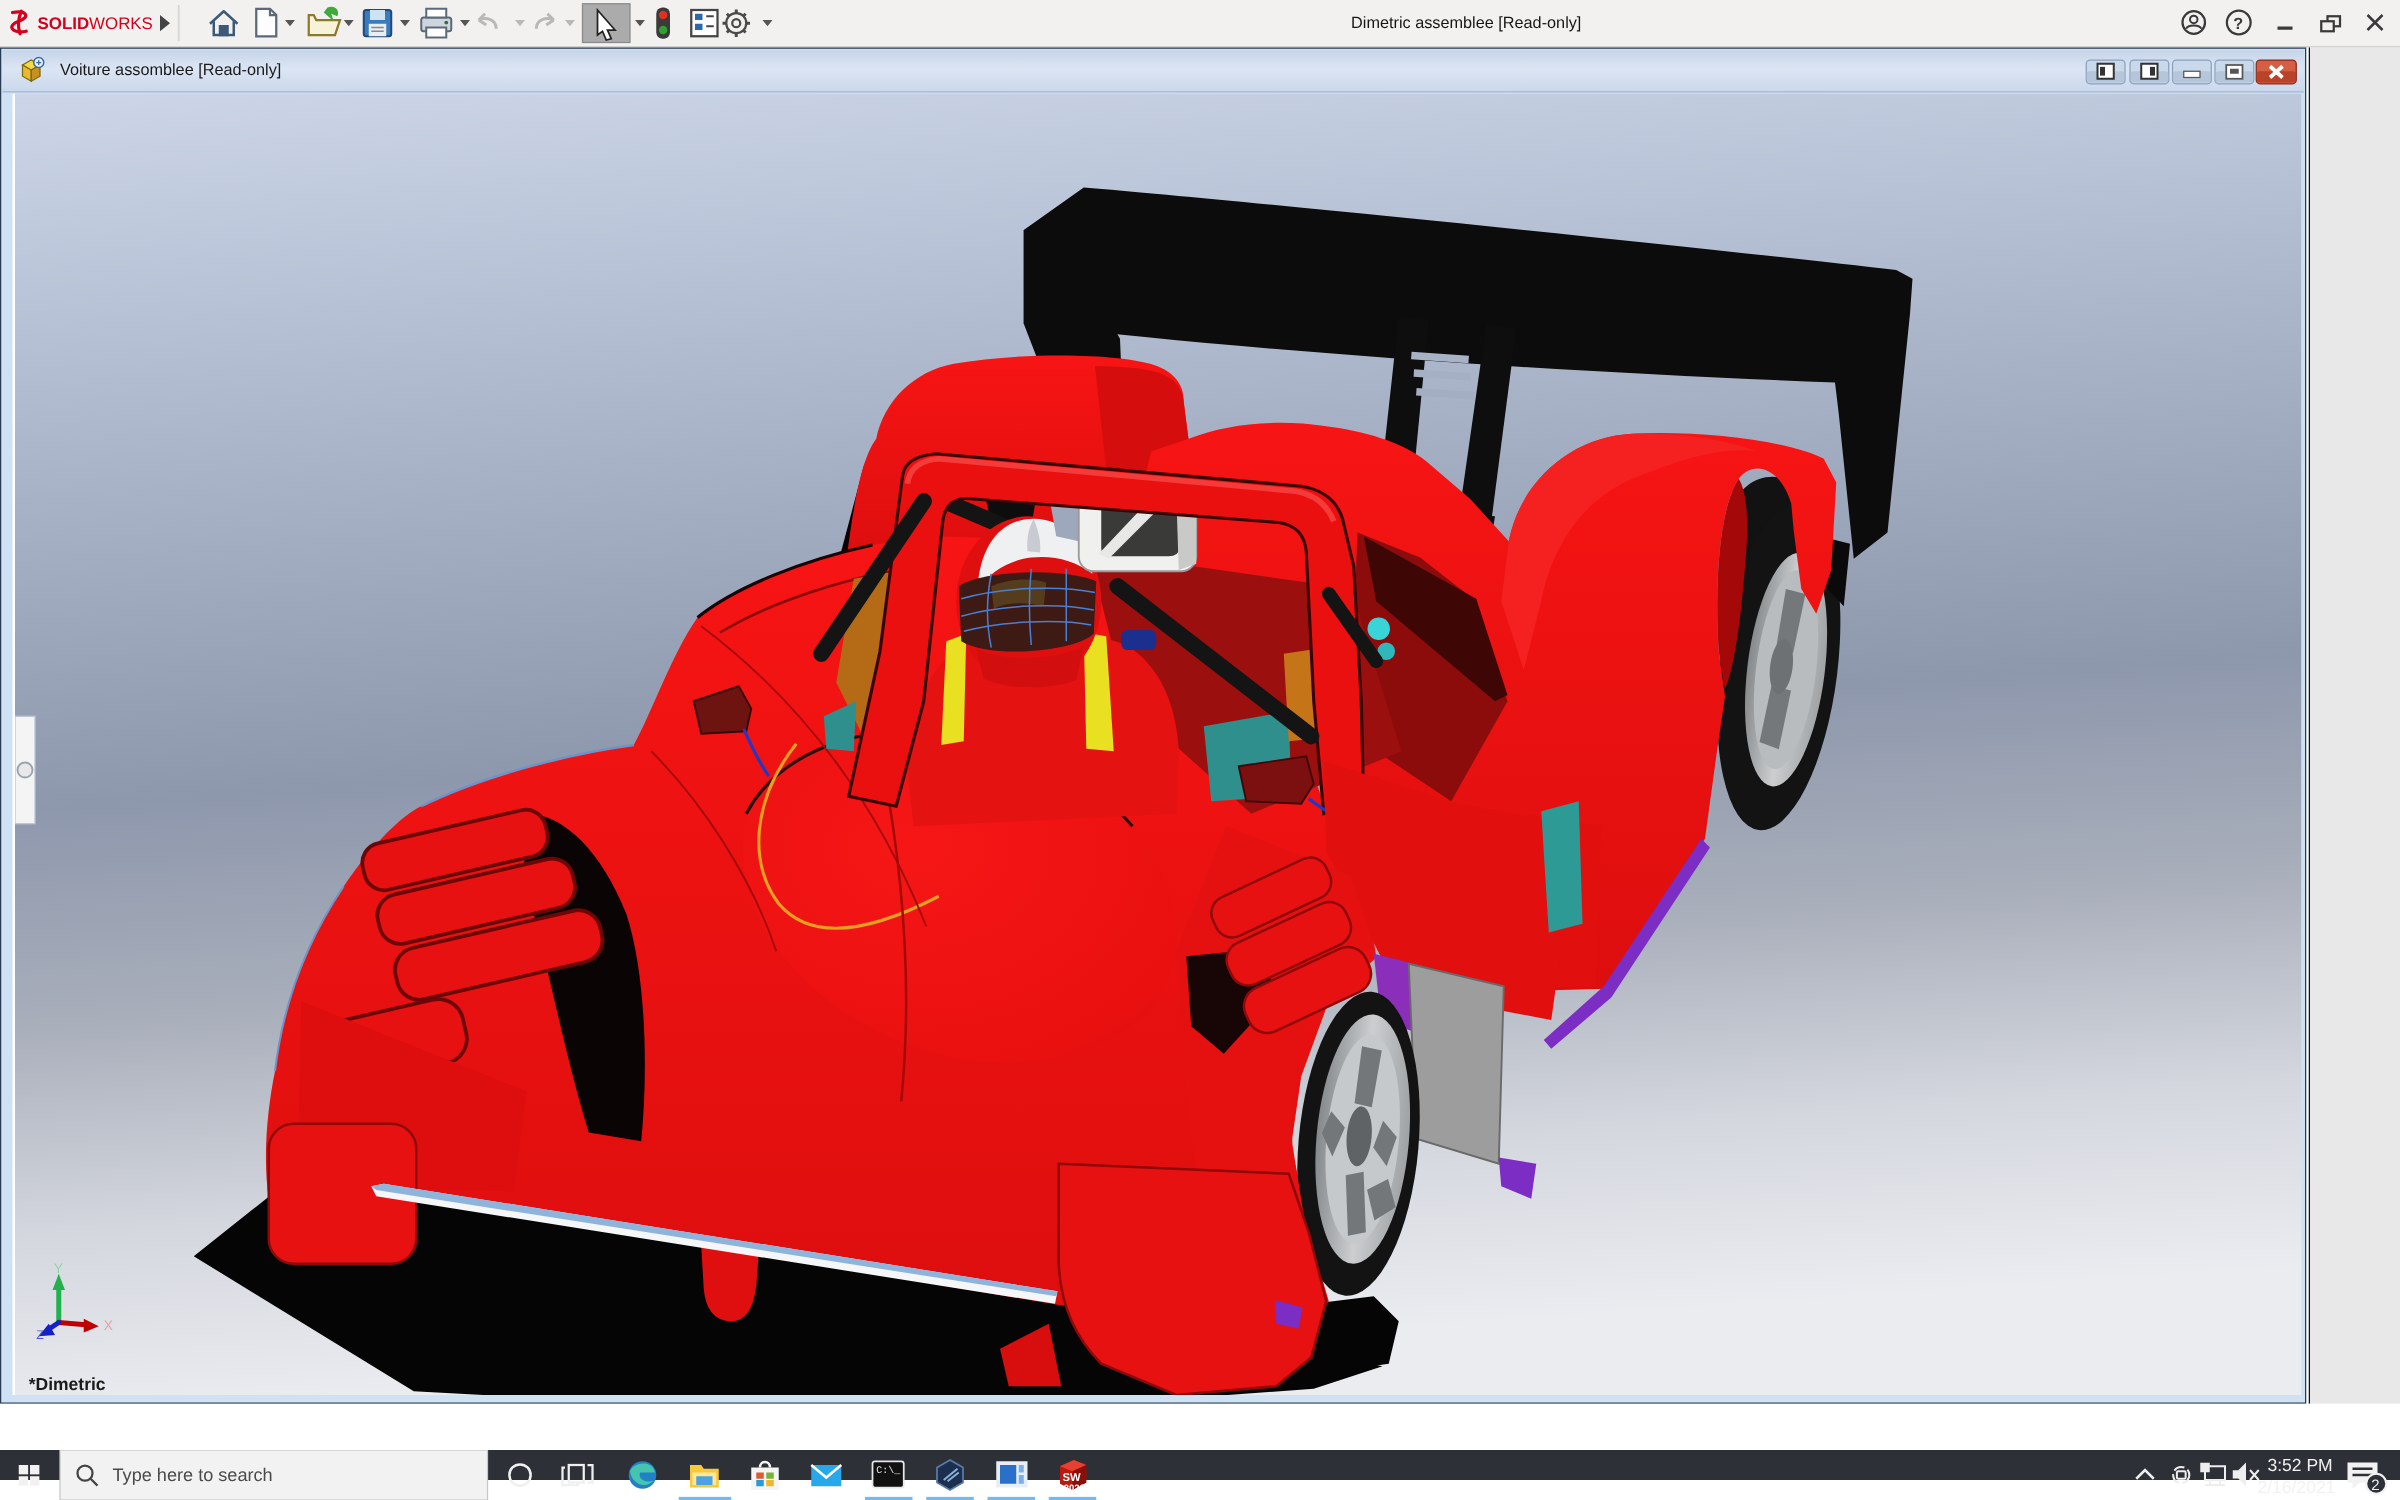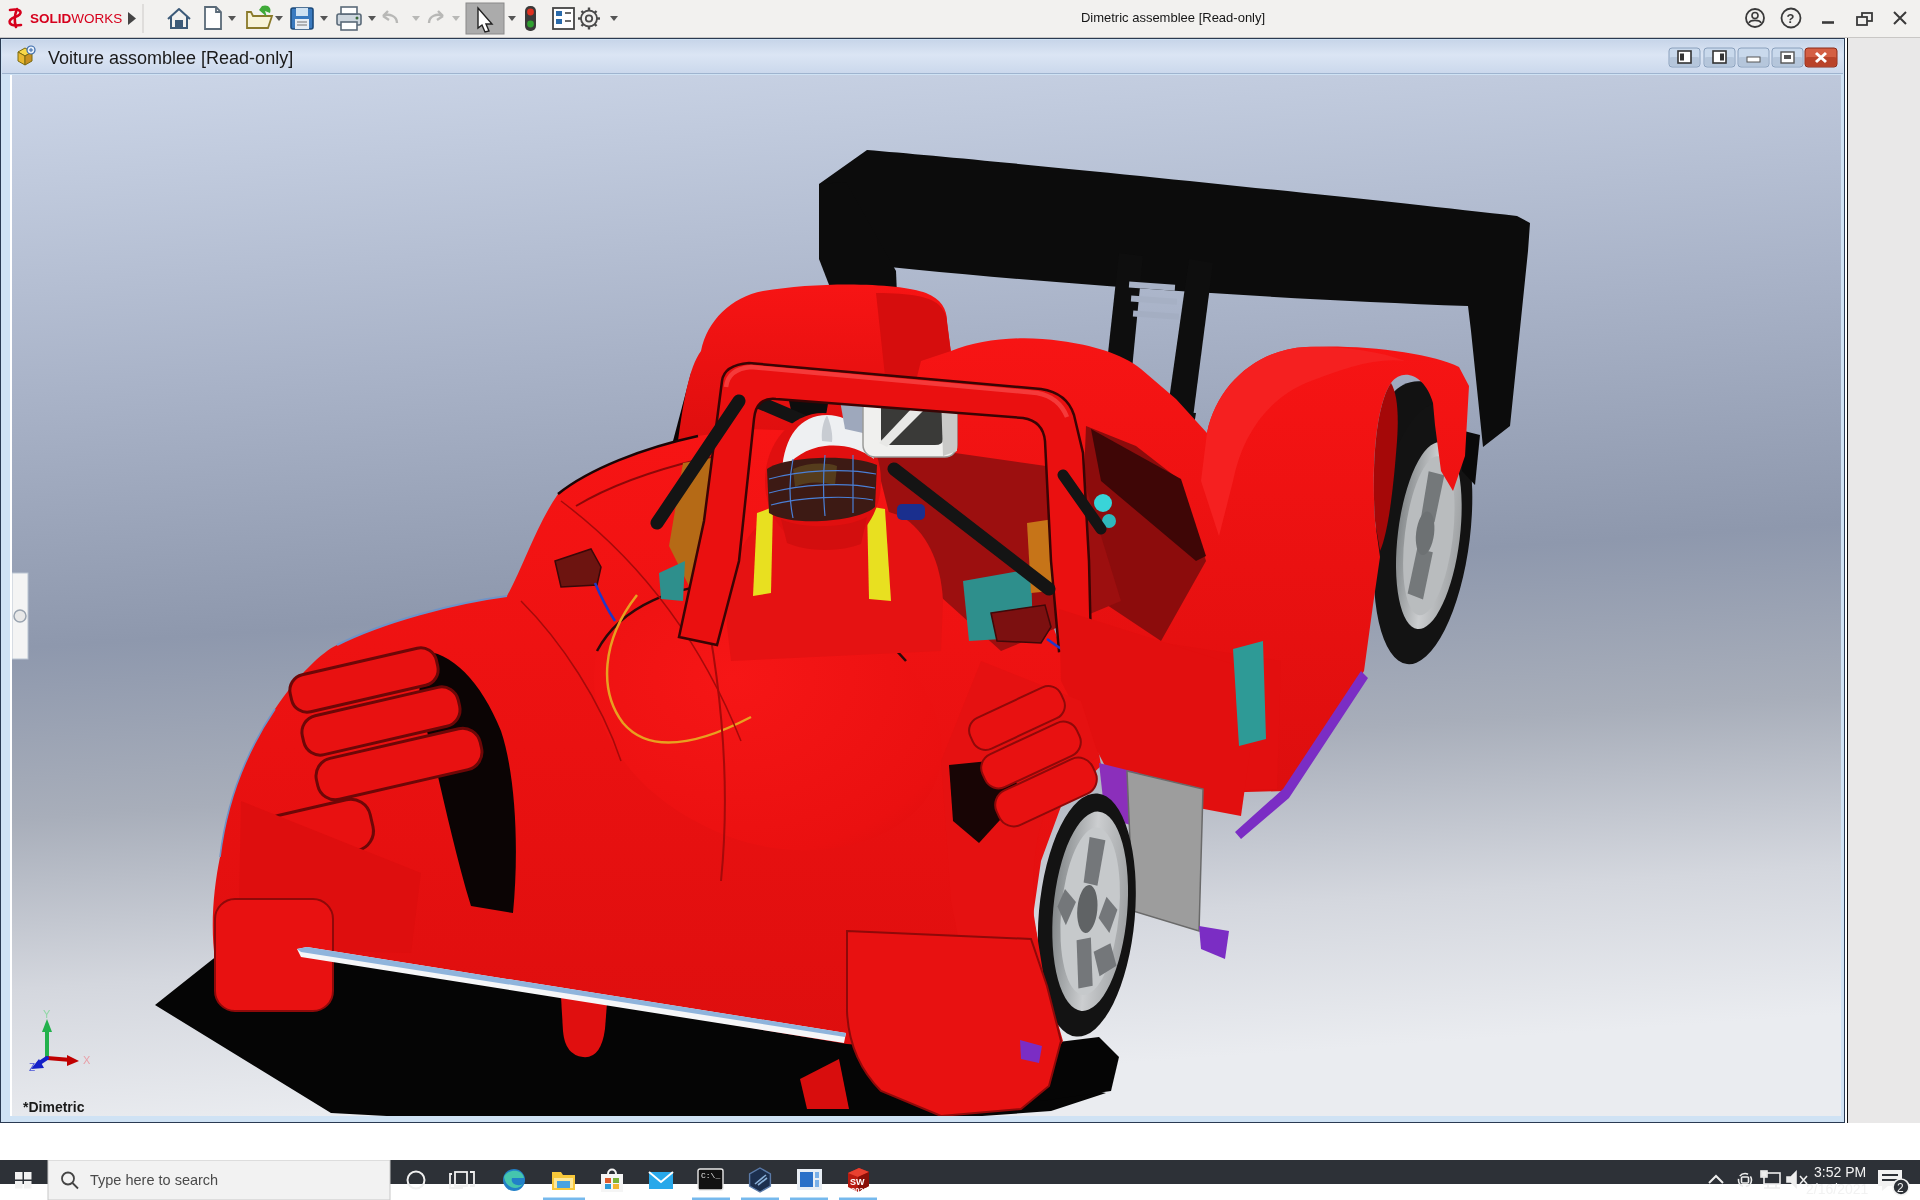--- a/index.html
+++ b/index.html
@@ -6,21 +6,21 @@
     font-family:"Liberation Sans",sans-serif;background:#fff;}
   #apptitle{position:absolute;left:0;top:0;width:1920px;height:37px;
     background:#f2f1ef;border-bottom:1px solid #c9c7c5;}
   #apptitle .title{position:absolute;left:426px;right:0;top:10px;text-align:center;
     font-size:13px;color:#161616;}
   #docwin{position:absolute;left:0;top:38px;width:1845px;height:1085px;
     background:#cfe2f4;border:1px solid #2a3a52;box-sizing:border-box;}
   #doctitle{position:absolute;left:1px;top:1px;right:1px;height:33px;
     background:linear-gradient(#c7d5e9,#dbe5f4 45%,#cbd8ec);
     border-bottom:1px solid #9fb4cf;}
-  #doctitle .dtext{position:absolute;left:46px;top:8px;font-size:18px;color:#1a1a1a;}
+  #doctitle .dtext{position:absolute;left:46px;top:8px;font-size:13px;color:#1a1a1a;}
   #viewport{position:absolute;left:9px;top:36px;width:1829px;height:1041px;
     overflow:hidden;border-left:2px solid #ffffff;}
   #vpsvg{position:absolute;left:-11px;top:-74px;}
   #taskpane{position:absolute;left:1847px;top:38px;width:73px;height:1085px;
     background:#e9e8e8;border-left:1px solid #111;}
   #statusband{position:absolute;left:0;top:1123px;width:1920px;height:37px;background:#ffffff;}
   #taskbar{position:absolute;left:0;top:1160px;width:1920px;height:24px;background:#2d3137;padding-left:42px;}
 </style>
 </head>
 <body>

